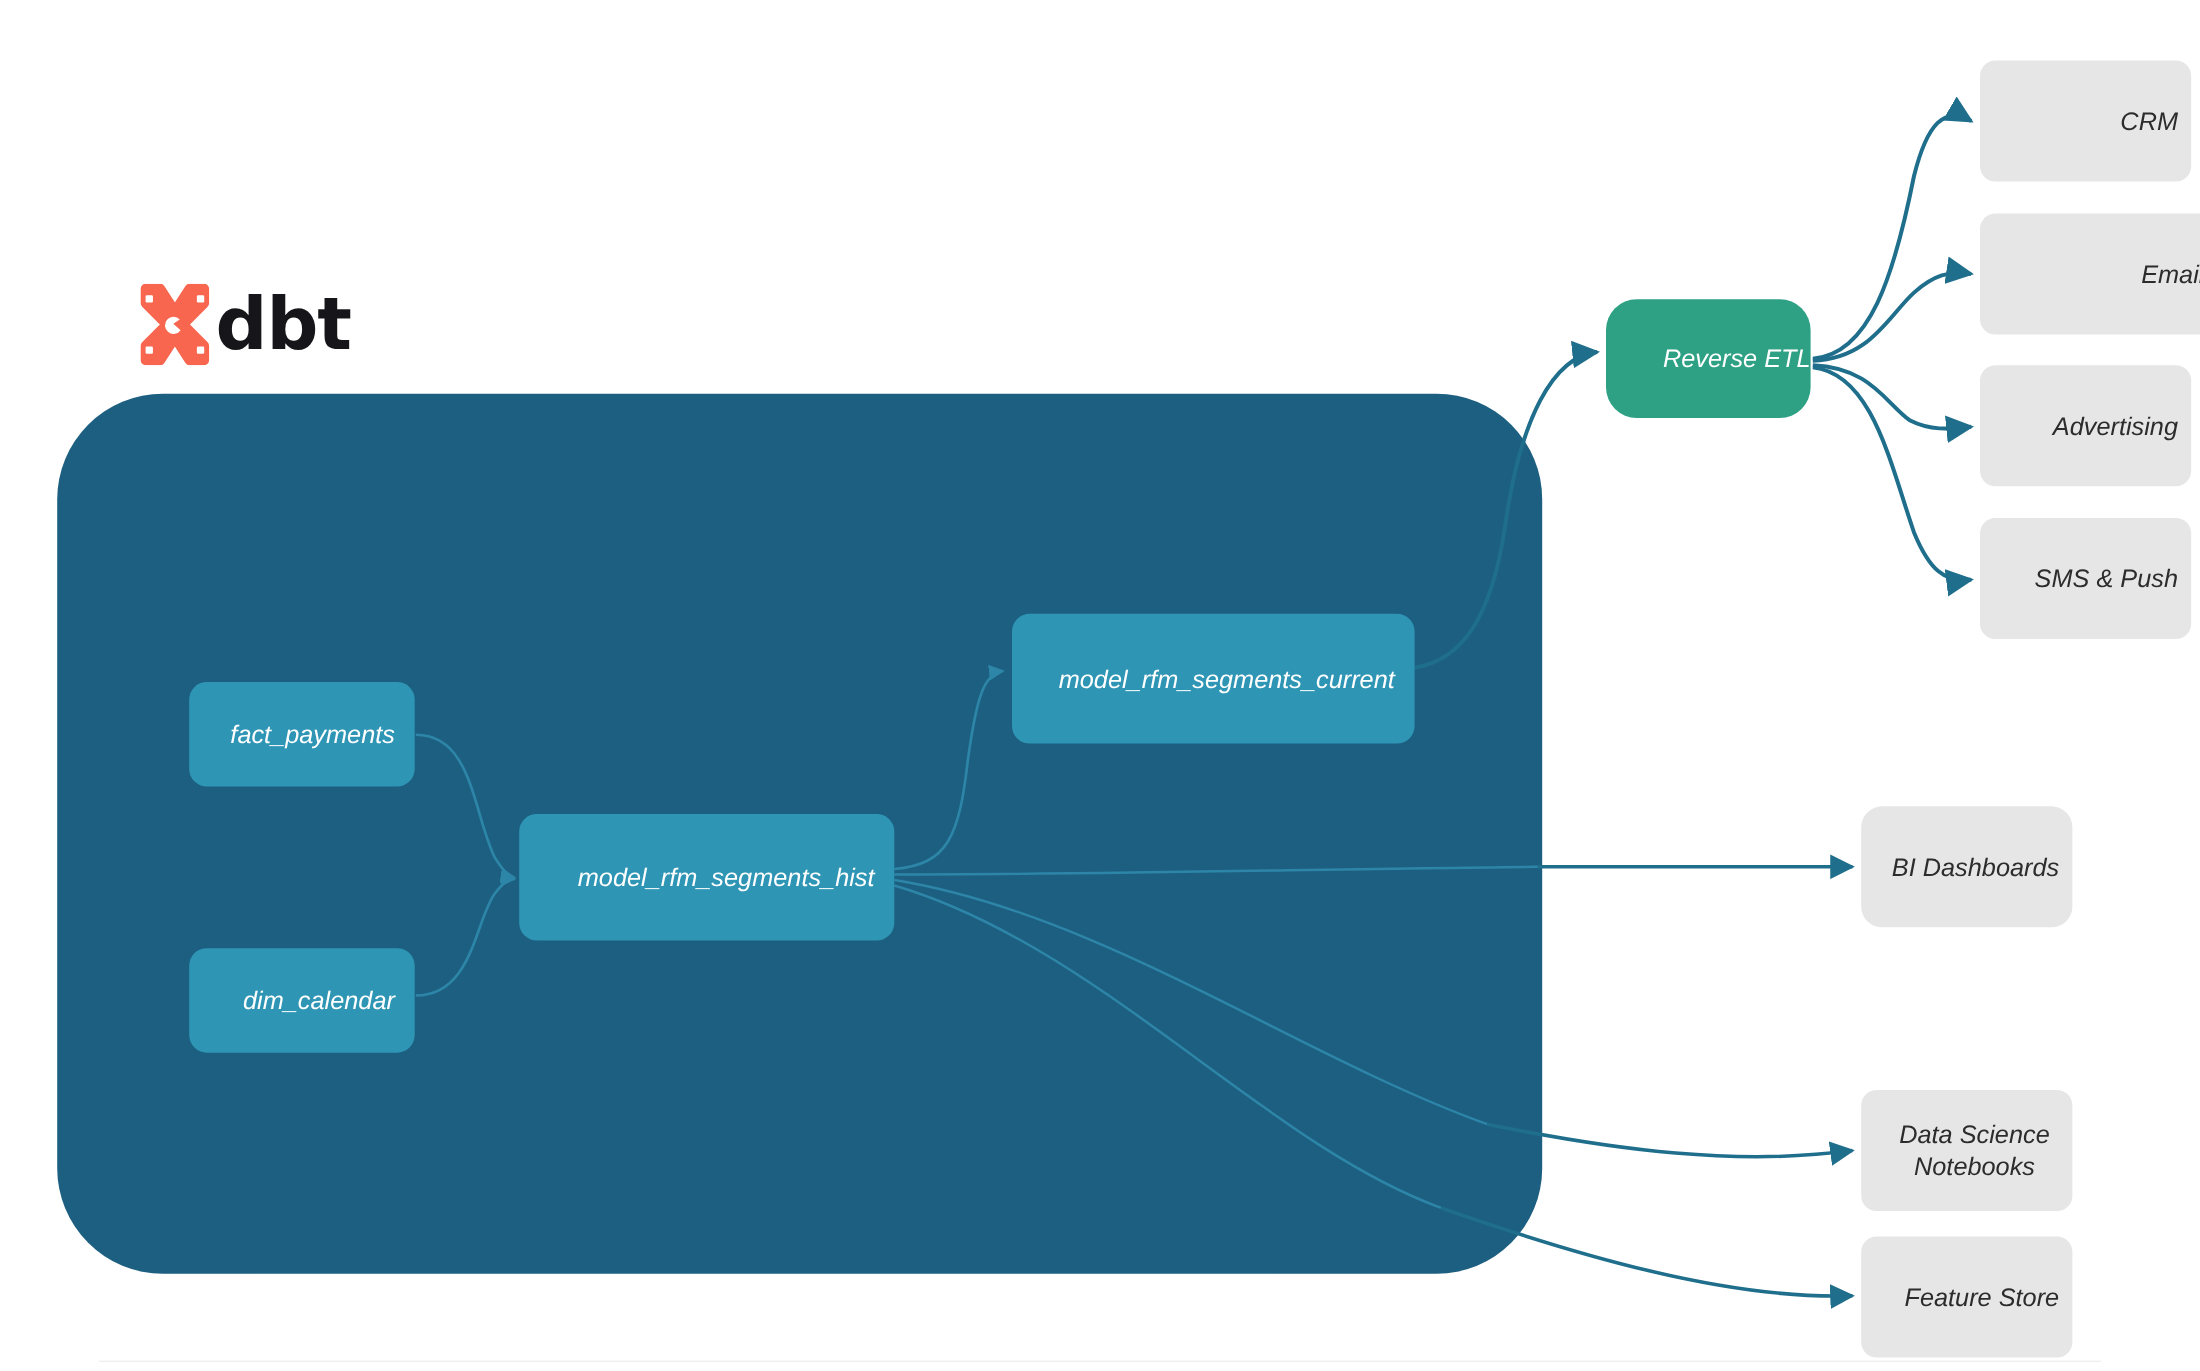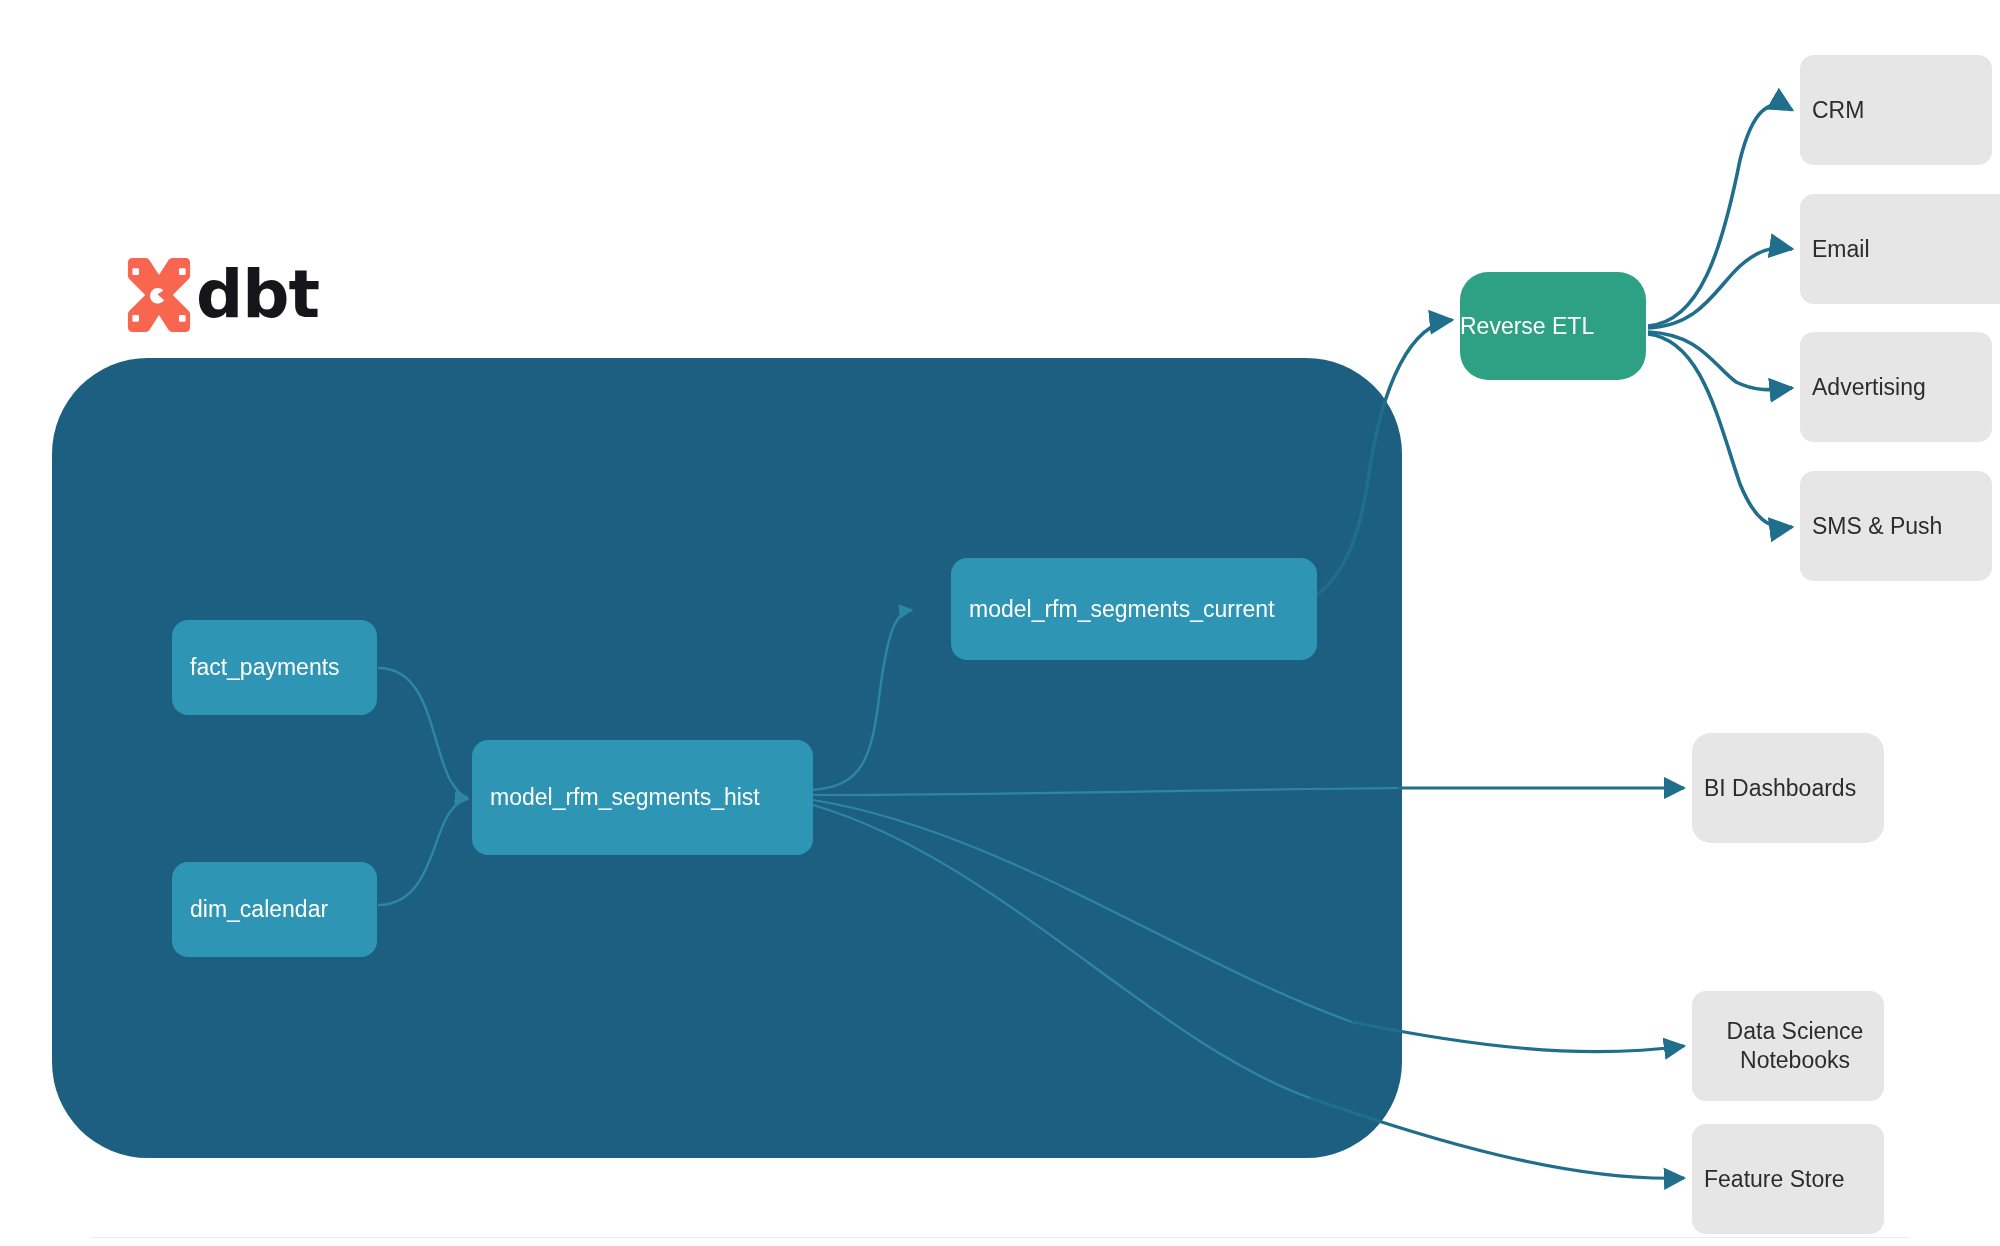--- a/index.html
+++ b/index.html
@@ -23,23 +23,24 @@
     top: 0;
     width: 2000px;
     height: 1246px;
     pointer-events: none;
   }
   .node {
     position: absolute;
     box-sizing: border-box;
     display: flex;
     align-items: center;
-    justify-content: flex-start;
+    justify-content: flex-end;
     text-align: center;
     line-height: 1.25;
+    font-style: italic;
   }
   
   #dbt-container {
     position: absolute;
     left: 52px;
     top: 358px;
     width: 1350px;
     height: 800px;
     background: #1d5f81;
     border-radius: 96px;
@@ -158,21 +159,21 @@
   </div>
 
   <div class="node model-node" style="left:172px; top:862px; width:205px; height:95px;">
     <span>dim_calendar</span>
   </div>
 
   <div class="node model-node" style="left:472px; top:740px; width:341px; height:115px;">
     <span>model_rfm_segments_hist</span>
   </div>
 
-  <div class="node model-node" style="left:920px; top:558px; width:366px; height:102px;margin-left:31px;">
+  <div class="node model-node" style="left:920px; top:558px; width:366px; height:118px;">
     <span>model_rfm_segments_current</span>
   </div>
 
   <div class="node" id="node-reverse-etl" style="left:1460px; top:272px; width:186px; height:108px;">
     <span>Reverse ETL</span>
   </div>
 
   <div class="node dest-node" style="left:1800px; top:55px; width:192px; height:110px;">
     <span>CRM</span>
   </div>

